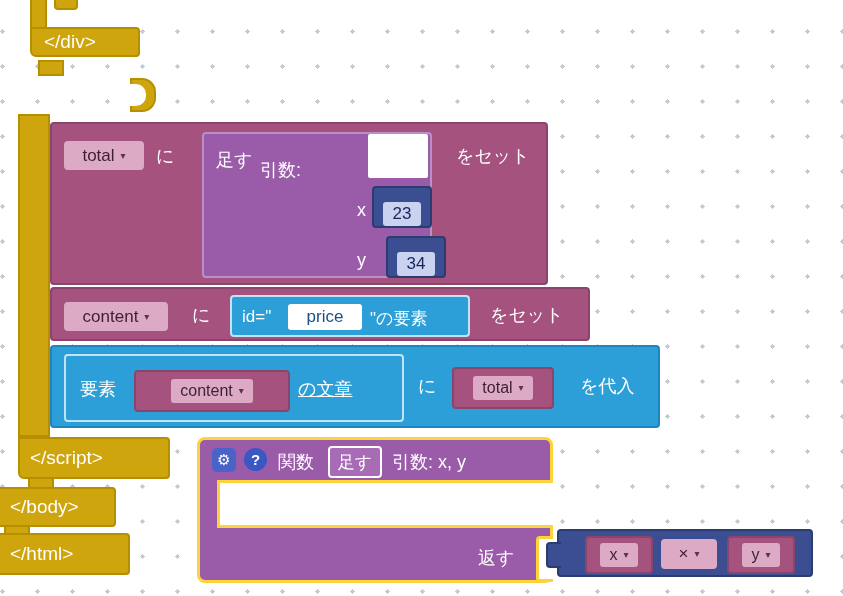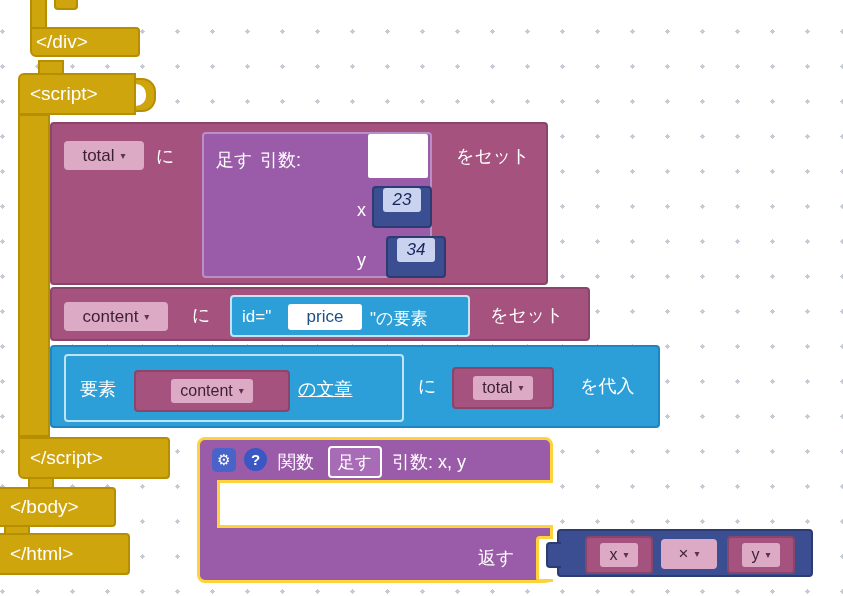--- a/index.html
+++ b/index.html
@@ -36,21 +36,21 @@
     color:#3d1f35; font-size:17px; cursor:pointer;
   }
   .arr { font-size:10px; color:#5c3350; line-height:1; }
 
   .varblk { position:absolute; display:flex; align-items:center; justify-content:center; background:#a5527e; border:2px solid #8a456b; border-radius:4px; }
   .varblk .ddi {
     background:#dcaac4; border-radius:3px; padding:3px 9px;
     display:flex; align-items:center; gap:6px; font-size:16px; color:#3d1f35;
   }
 
-  .numblk { position:absolute; display:flex; align-items:flex-start; justify-content:center; background:#3b4e91; border:2px solid #2c3b70; border-radius:4px;font-style:italic; }
+  .numblk { position:absolute; display:flex; align-items:flex-end; justify-content:center; background:#3b4e91; border:2px solid #2c3b70; border-radius:4px; }
   .numblk .nf { background:#c9d2ef; border-radius:3px; padding:2px 10px; font-size:17px; color:#17265c; }
 
   .whitefield {
     position:absolute; background:#ffffff; border-radius:3px;
     display:flex; align-items:center; justify-content:center;
     font-size:17px; color:#1b4f8a;
   }
 
   .socket { position:absolute; background:#ffffff; border-radius:2px; }
 
@@ -70,29 +70,26 @@
 </style>
 </head>
 <body>
 
 <div class="stage">
 
   <div class="abs yellow" style="left:30px;top:0;width:17px;height:29px;border-top:none;"></div>
   <div class="abs yellow" style="left:54px;top:0;width:24px;height:10px;border-top:none;border-radius:0 0 4px 4px;"></div>
 
   <div class="abs yellow" style="left:38px;top:60px;width:26px;height:16px;"></div>
-  <div class="abs yellow tagrow" style="left:30px;top:27px;width:110px;height:30px;padding-left:4px;border-radius:0 4px 4px 6px;">
+  <div class="abs yellow tagrow" style="left:30px;top:27px;width:110px;height:30px;padding-left:12px;border-radius:0 4px 4px 6px;">
     <span>&lt;/div&gt;</span>
   </div>
 
   <div class="abs yellow" style="left:130px;top:78px;width:26px;height:34px;border-radius:0 14px 14px 0;"></div>
   <div class="abs" style="left:128px;top:84px;width:18px;height:22px;background:#fff;border-radius:0 10px 10px 0;"></div>
-  <div class="abs yellow tagrow" style="left:18px;top:73px;width:118px;height:42px;padding-left:10px;border-radius:6px 0 0 0;">
-    <span>&lt;script&gt;</span>
-  </div>
   <div class="abs yellow" style="left:18px;top:114px;width:32px;height:323px;"></div>
   <div class="abs yellow" style="left:28px;top:475px;width:26px;height:16px;"></div>
   <div class="abs yellow tagrow" style="left:18px;top:437px;width:152px;height:42px;padding-left:10px;border-radius:0 4px 4px 6px;">
     <span>&lt;/script&gt;</span>
   </div>
 
   <div class="abs yellow" style="left:4px;top:523px;width:26px;height:14px;"></div>
   <div class="abs yellow tagrow" style="left:-24px;top:487px;width:140px;height:40px;padding-left:32px;border-radius:0 4px 4px 0;">
     <span>&lt;/body&gt;</span>
   </div>
@@ -102,21 +99,21 @@
 
   <div class="abs mauve" style="left:50px;top:122px;width:498px;height:163px;">
     <div class="dd" style="left:12px;top:17px;width:80px;height:29px;">
       <span>total</span>
       <span class="arr">▾</span>
     </div>
     <span class="lbl" style="left:104px;top:20px;">に</span>
 
     <div class="abs violet" style="left:150px;top:8px;width:230px;height:146px;">
       <span class="lbl" style="left:12px;top:14px;">足す</span>
-      <span class="lbl" style="left:56px;top:14px;">引数:</span>
+      <span class="lbl" style="left:56px;top:24px;">引数:</span>
       <div class="socket" style="left:164px;top:0;width:60px;height:44px;"></div>
       <span class="lbl" style="left:146px;top:66px;width:16px;text-align:right;">x</span>
       <div class="numblk" style="left:168px;top:52px;width:56px;height:38px;">
         <span class="nf">23</span>
       </div>
       <span class="lbl" style="left:146px;top:116px;width:16px;text-align:right;">y</span>
       <div class="numblk" style="left:182px;top:102px;width:56px;height:38px;">
         <span class="nf">34</span>
       </div>
     </div>

